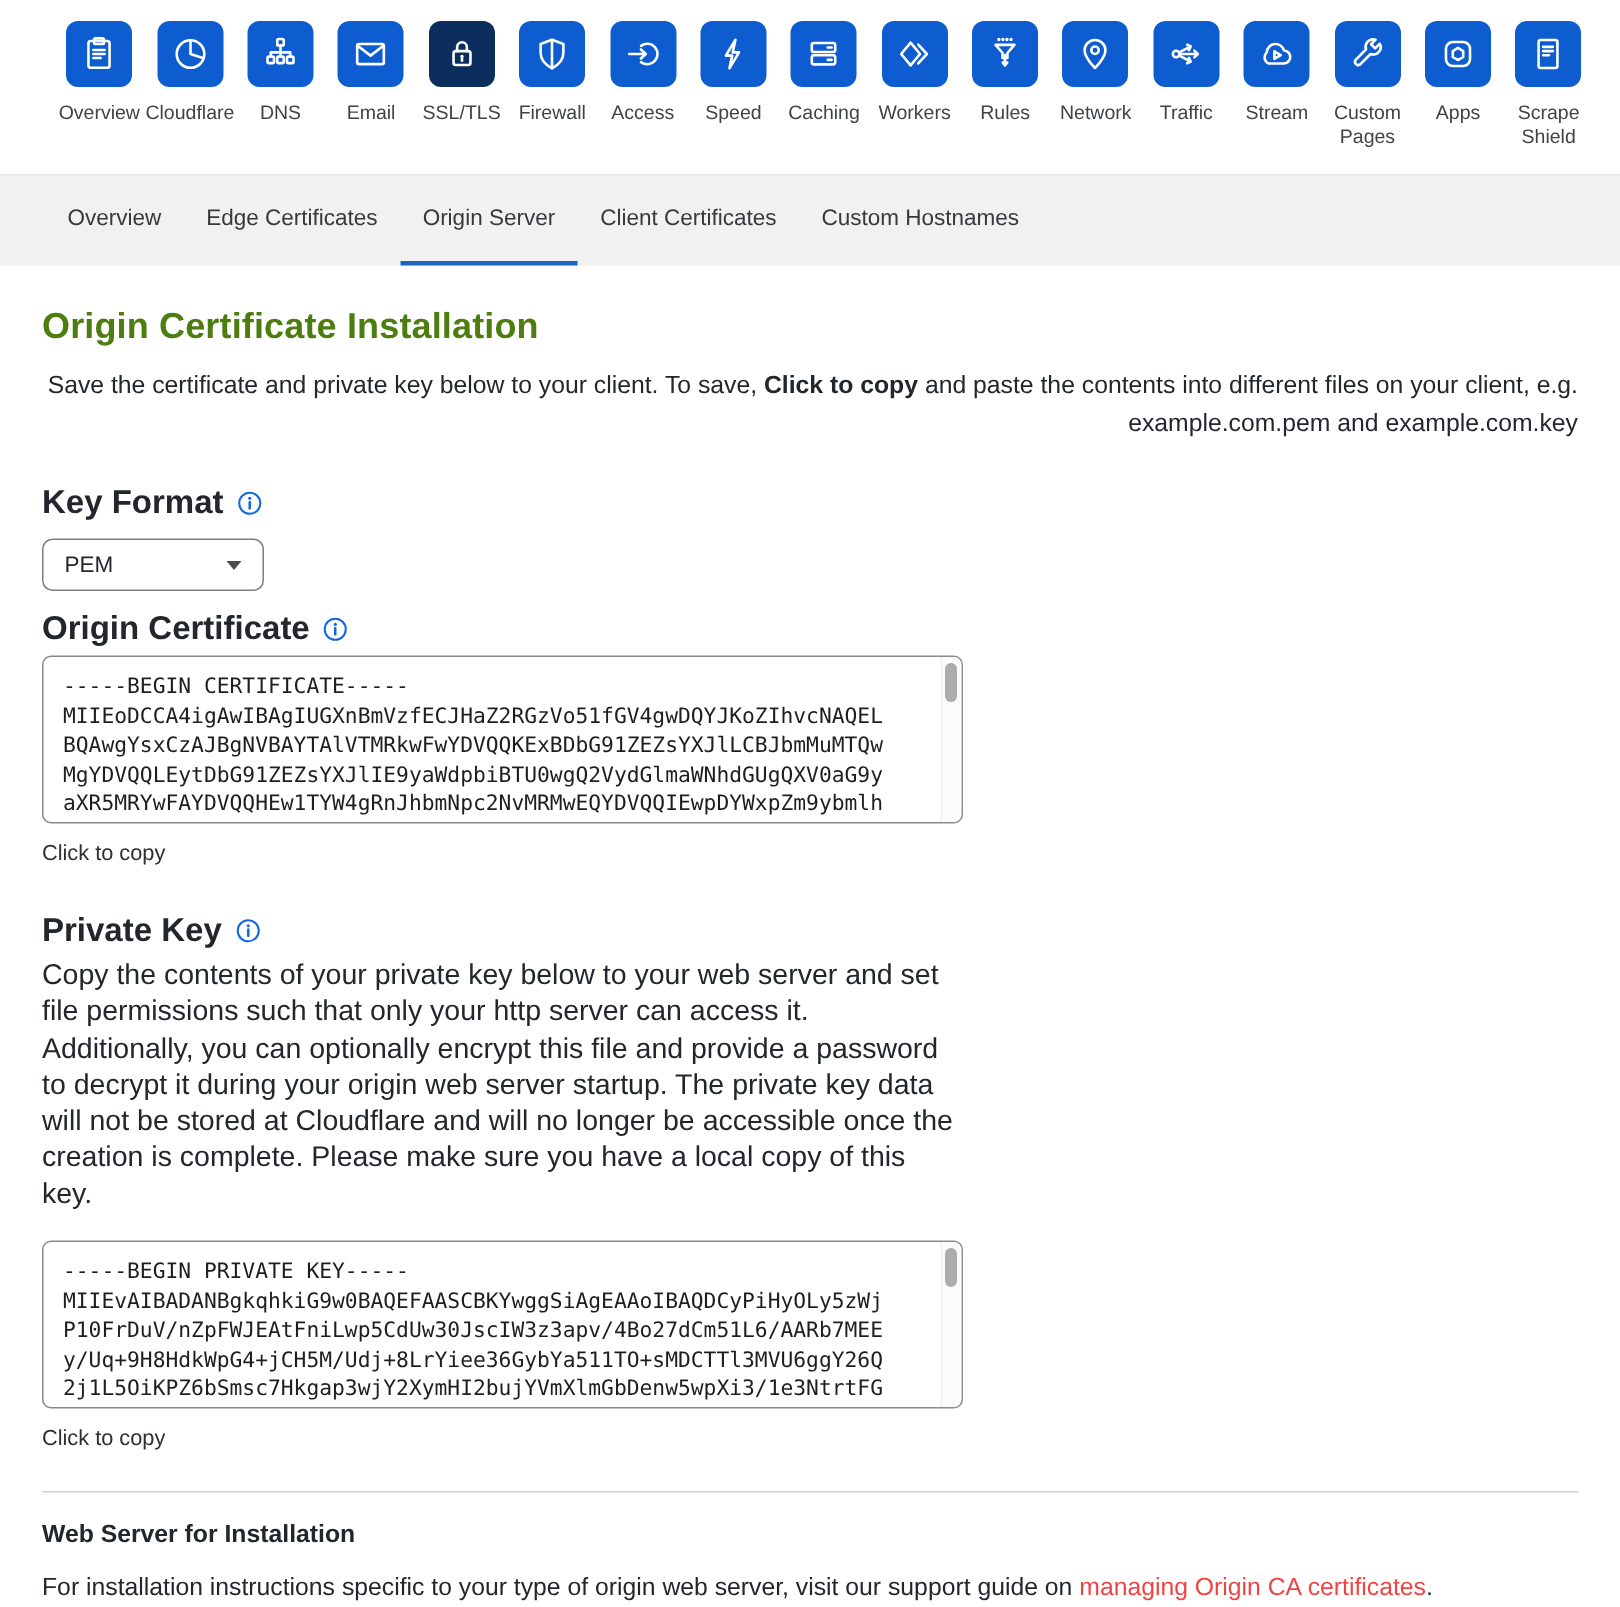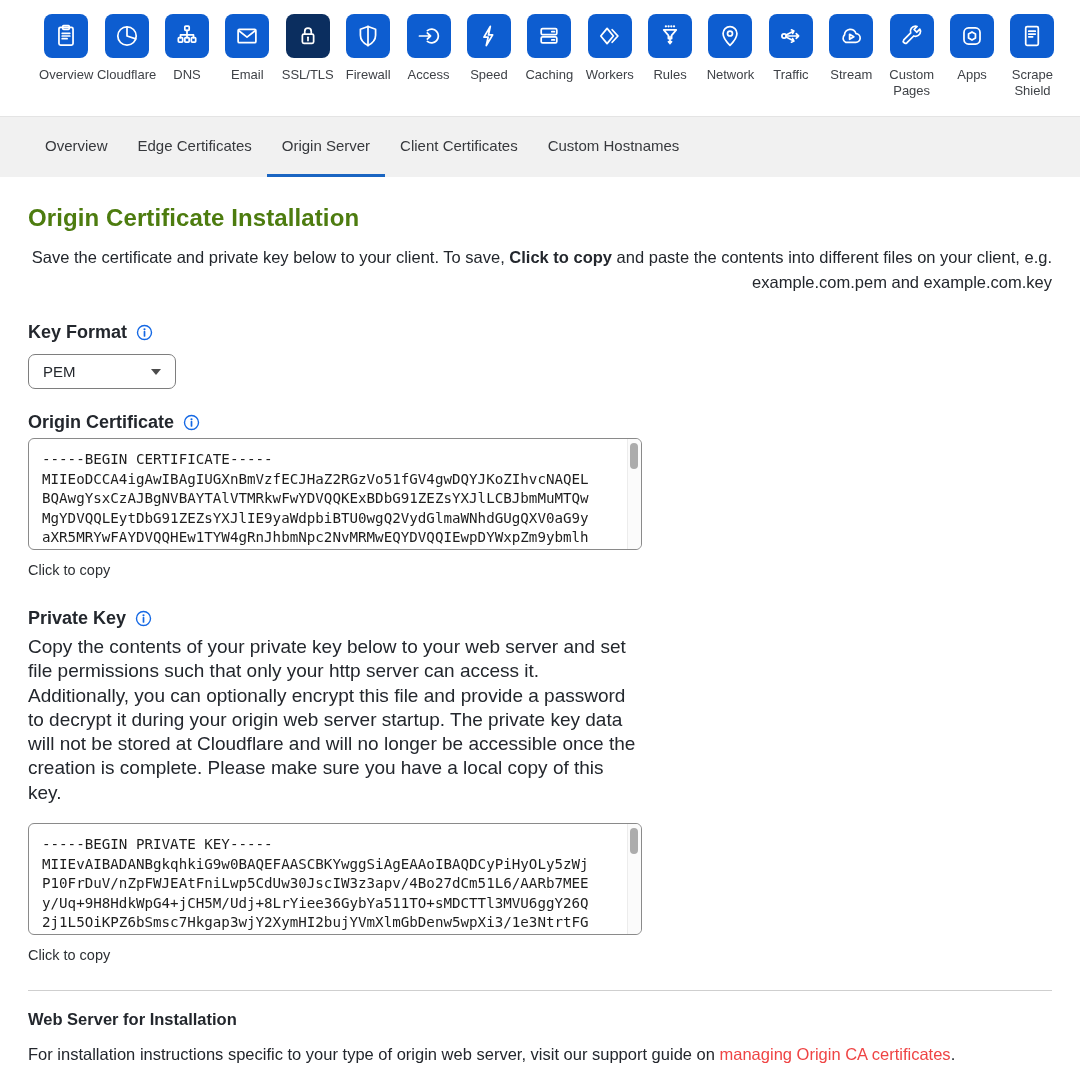--- a/index.html
+++ b/index.html
@@ -24,28 +24,28 @@
     color:#37393d; cursor:pointer; border-bottom:3px solid transparent; }
   .tab.active { border-bottom-color:#1a65c2; }
 
   
   .content { padding:27px 28px 16px 28px; }
   h1 { font-size:24px; font-weight:700; color:#4d7c0f; letter-spacing:.1px;
     margin-bottom:13px; }
   .intro { font-size:16.5px; line-height:24.5px; max-width:1026px; margin-bottom:28px;text-align:right; }
   .intro b { font-weight:700; }
 
-  .field-label { display:flex; align-items:center; gap:9px; font-size:18px;
+  .field-label { display:flex; align-items:center; gap:9px; font-size:22px;
     font-weight:700; color:#23272d; margin-bottom:11px; }
   .info-icon { display:inline-flex; cursor:pointer; }
 
   .select { width:148px; height:35px; border:1px solid #7e7e7e; border-radius:7px;
     display:flex; align-items:center; justify-content:space-between;
     padding:0 14px; font-size:15px; color:#24282d; background:#fff; cursor:pointer;
-    margin-bottom:23px; }
+    margin-bottom:12px; }
   .caret { width:0; height:0; border-left:5px solid transparent;
     border-right:5px solid transparent; border-top:6px solid #4c4c4c; }
 
   .code-label { margin-bottom:5px; }
   .code-box { position:relative; width:614px; height:112px; border:1px solid #8a8a8a;
     border-radius:6px; background:#fff; overflow:hidden; cursor:pointer; }
   .code-text { padding:11px 28px 0 13px; font-family:"DejaVu Sans Mono", monospace;
     font-size:14.2px; line-height:19.5px; white-space:pre; color:#1e1e1e; }
   .sb-track { position:absolute; top:0; right:0; bottom:0; width:14px;
     background:#fbfbfb; border-left:1px solid #ececec; border-radius:0 5px 5px 0; }

